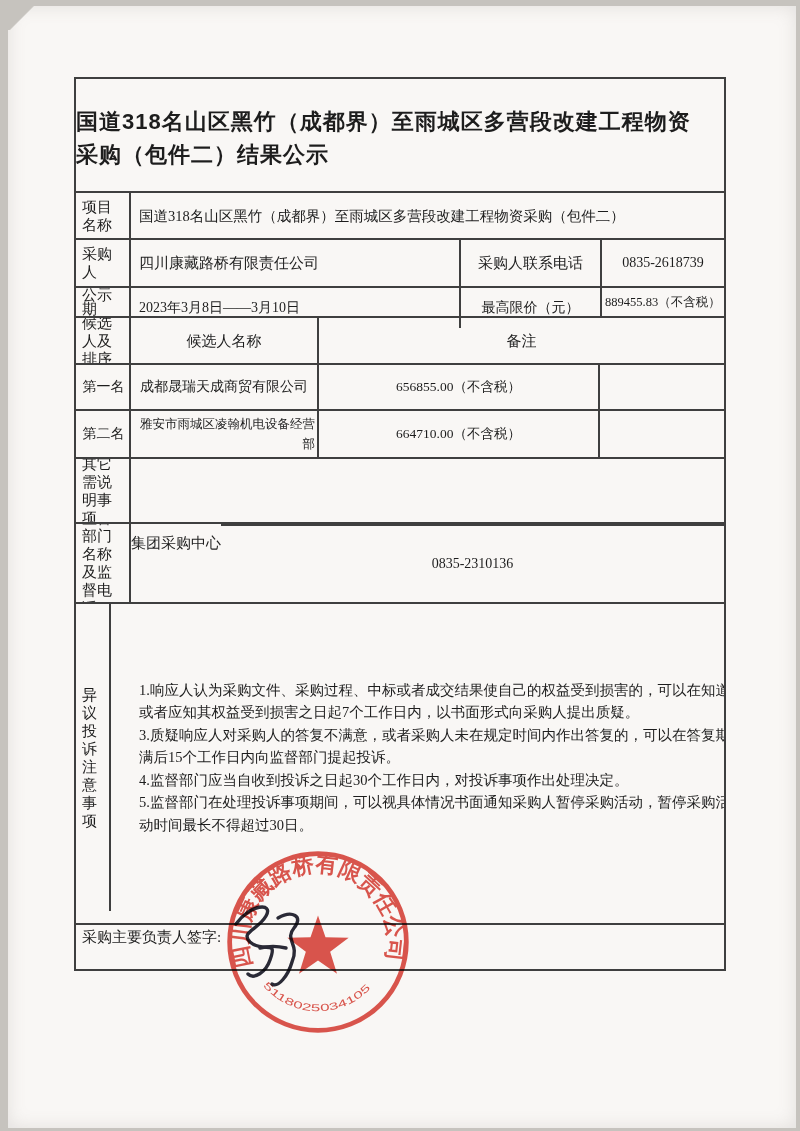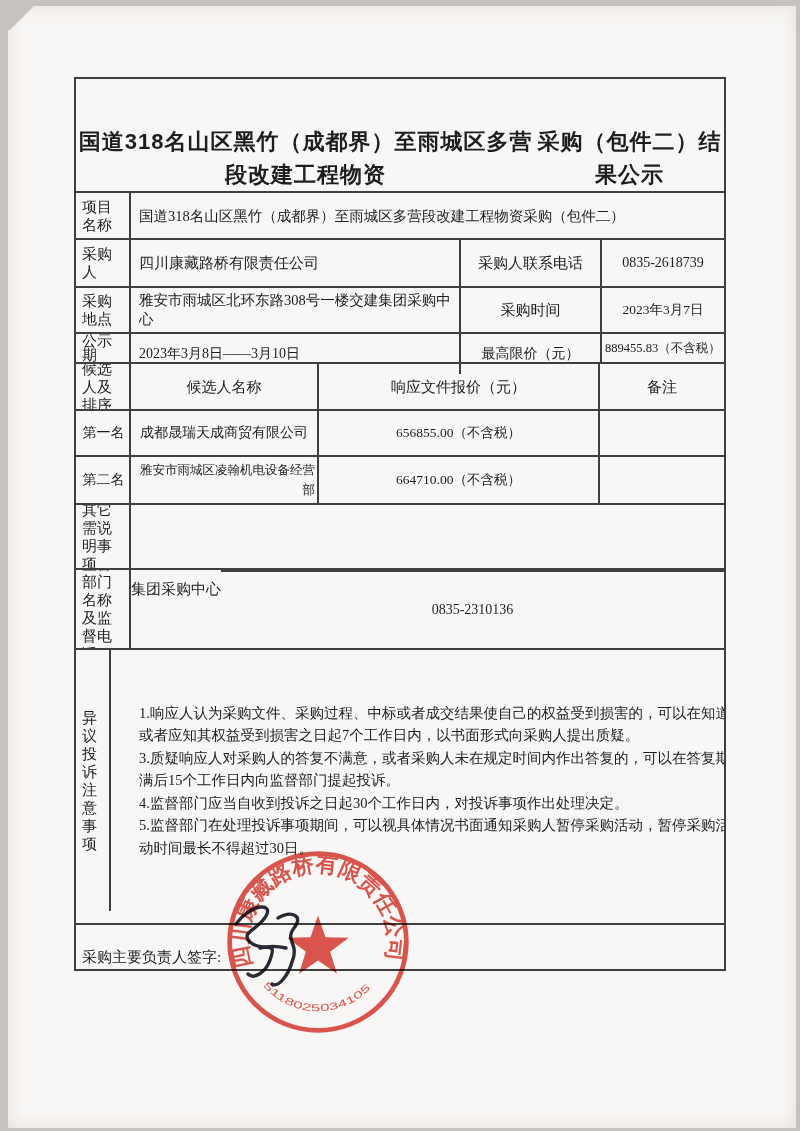--- a/index.html
+++ b/index.html
@@ -17,33 +17,33 @@
   .cell{box-sizing:border-box;display:flex;align-items:center;padding:20px 8px;
         font-size:15px;line-height:20px;overflow:hidden;}
   .row > .cell + .cell, .row > .cell + .stack{border-left:2px solid #3f3f3f;}
   .label{width:53px;padding:2px 4px 2px 6px;line-height:18px;}
   .grow{flex:1 1 auto;min-width:0;}
   .center{justify-content:center;text-align:right;}
   .v1{width:330px;}
   .l2{width:141px;}
   .c2{width:188px;}
   .c3{width:281px;}
-  .title-row{justify-content:center;align-items:flex-end;
+  .title-row{flex-direction:column;justify-content:center;align-items:flex-start;
         padding-top:6px;height:112px;box-sizing:border-box;}
   .t-line{font-family:"Liberation Sans","DejaVu Sans",sans-serif;font-weight:700;
         font-size:22px;line-height:33px;letter-spacing:1px;text-align:center;}
   .stack{display:flex;flex-direction:row;box-sizing:border-box;}
   .stack-cell{box-sizing:border-box;display:flex;align-items:center;justify-content:center;
         font-size:15px;}
   .stack-cell + .stack-cell{border-top:2px solid #3f3f3f;}
   .objection-cell{flex-direction:column;align-items:flex-start;justify-content:center;
         font-size:14.5px;line-height:22.5px;padding:4px 10px 4px 8px;}
   .objection-cell div{width:100%;margin-left:20px;}
   .small{font-size:12.5px;padding:2px 3px;line-height:16px;}
-  .sig-row{align-items:flex-end;margin-top:12px;}
+  .sig-row{align-items:flex-start;margin-top:12px;}
   .sig-cell{width:100%;padding:2px 6px;font-size:15px;display:flex;align-items:center;}
   .seal{position:absolute;left:223px;top:847px;mix-blend-mode:multiply;opacity:.88;}
   .handsign{position:absolute;left:220px;top:888px;mix-blend-mode:multiply;}
 </style>
 </head>
 <body>
 
 <div class="page">
   <div class="paper"></div>
   <div class="corner-fold"></div>
@@ -60,38 +60,31 @@
       <div class="cell grow" style="font-size:14.5px">国道318名山区黑竹（成都界）至雨城区多营段改建工程物资采购（包件二）</div>
     </div>
 
     <div class="row" style="height:48px">
       <div class="cell label">采购人</div>
       <div class="cell v1">四川康藏路桥有限责任公司</div>
       <div class="cell l2 center">采购人联系电话</div>
       <div class="cell grow center" style="font-size:14px">0835-2618739</div>
     </div>
 
-    <div class="row" style="height:46px">
-      <div class="cell label">采购地点</div>
-      <div class="cell v1" style="font-size:14.5px;line-height:19px">雅安市雨城区北环东路308号一楼交建集团采购中心</div>
-      <div class="cell l2 center">采购时间</div>
-      <div class="cell grow center" style="font-size:13.5px">2023年3月7日</div>
-    </div>
 
     <div class="row" style="height:30px">
       <div class="cell label" style="line-height:14px">公示期</div>
       <div class="cell v1" style="font-size:14px">2023年3月8日——3月10日</div>
       <div class="cell l2 center" style="font-size:14px">最高限价（元）</div>
       <div class="cell grow small">889455.83（不含税）</div>
     </div>
 
     <div class="row" style="height:47px">
       <div class="cell label">候选人及排序</div>
       <div class="cell c2 center">候选人名称</div>
-      <div class="cell c3 center">响应文件报价（元）</div>
       <div class="cell grow center">备注</div>
     </div>
 
     <div class="row" style="height:46px">
       <div class="cell label center" style="font-size:14px">第一名</div>
       <div class="cell c2 center" style="font-size:14px">成都晟瑞天成商贸有限公司</div>
       <div class="cell c3 center" style="font-size:13.5px">656855.00（不含税）</div>
       <div class="cell grow"></div>
     </div>
 

